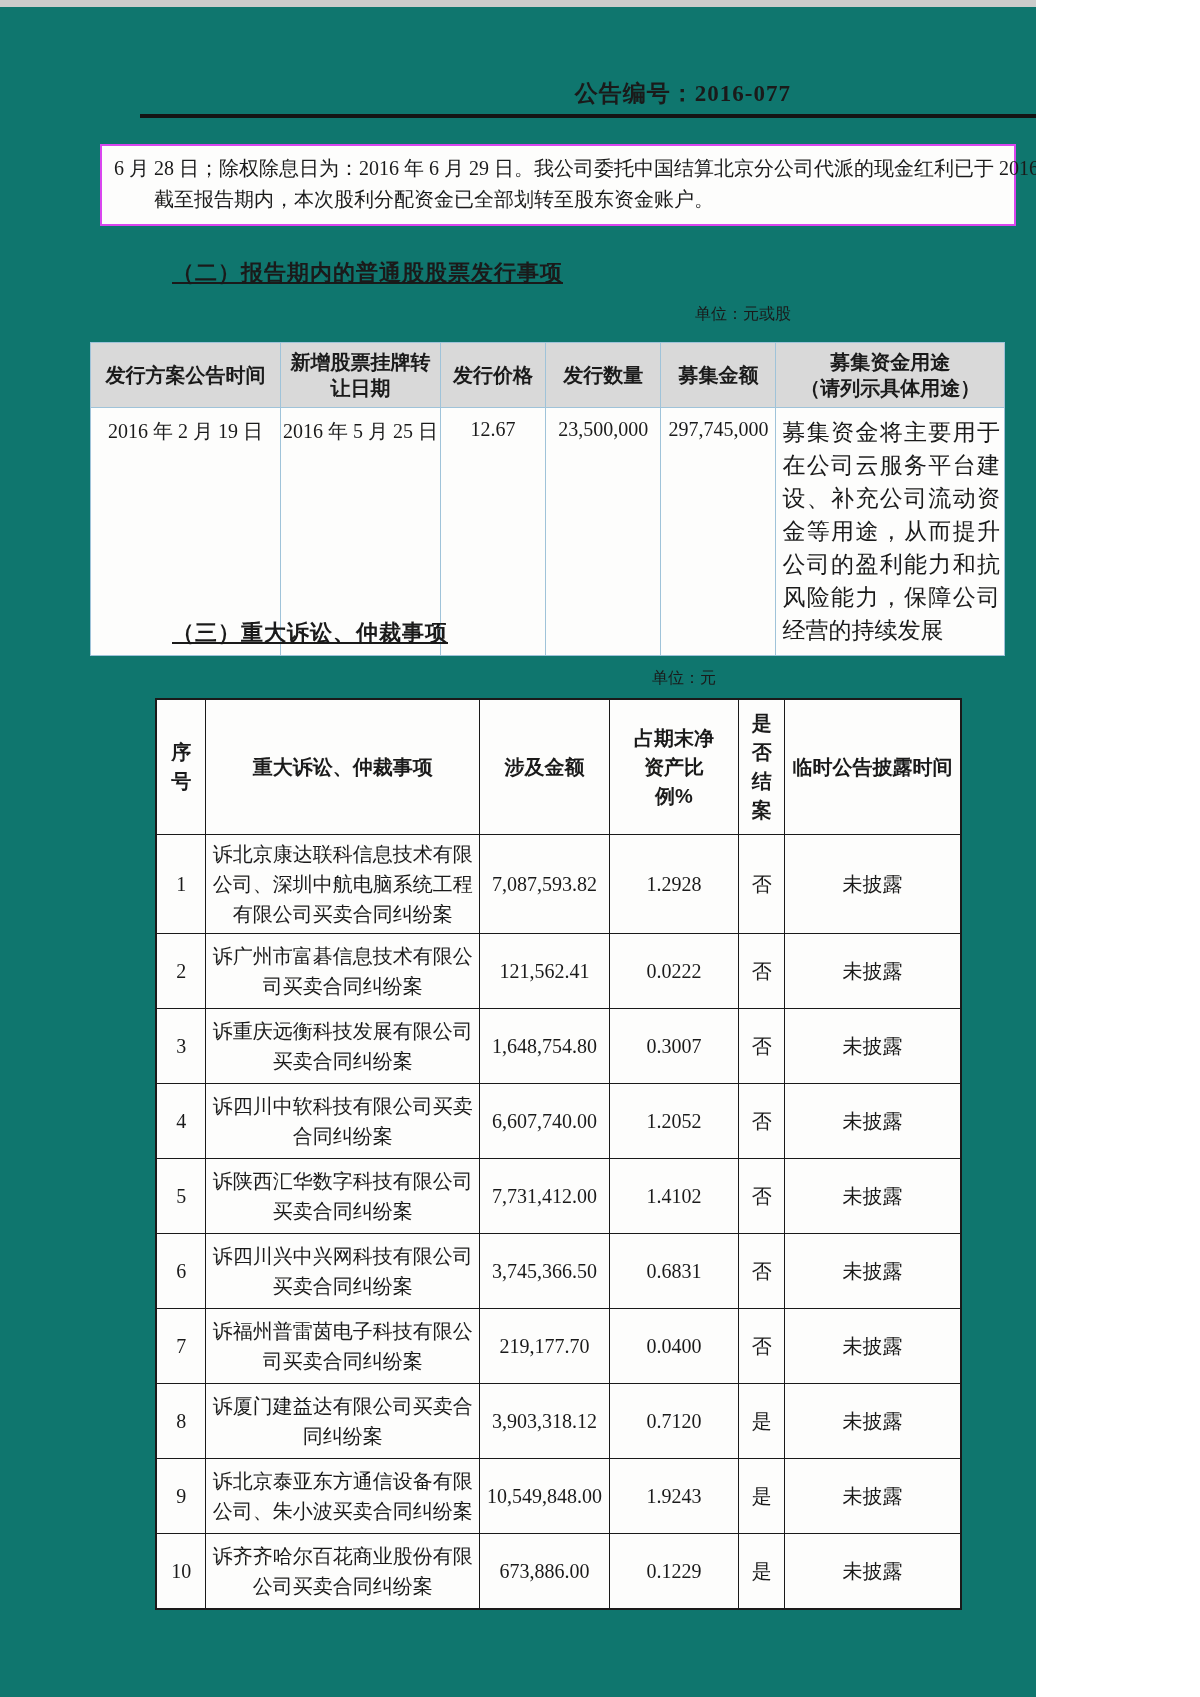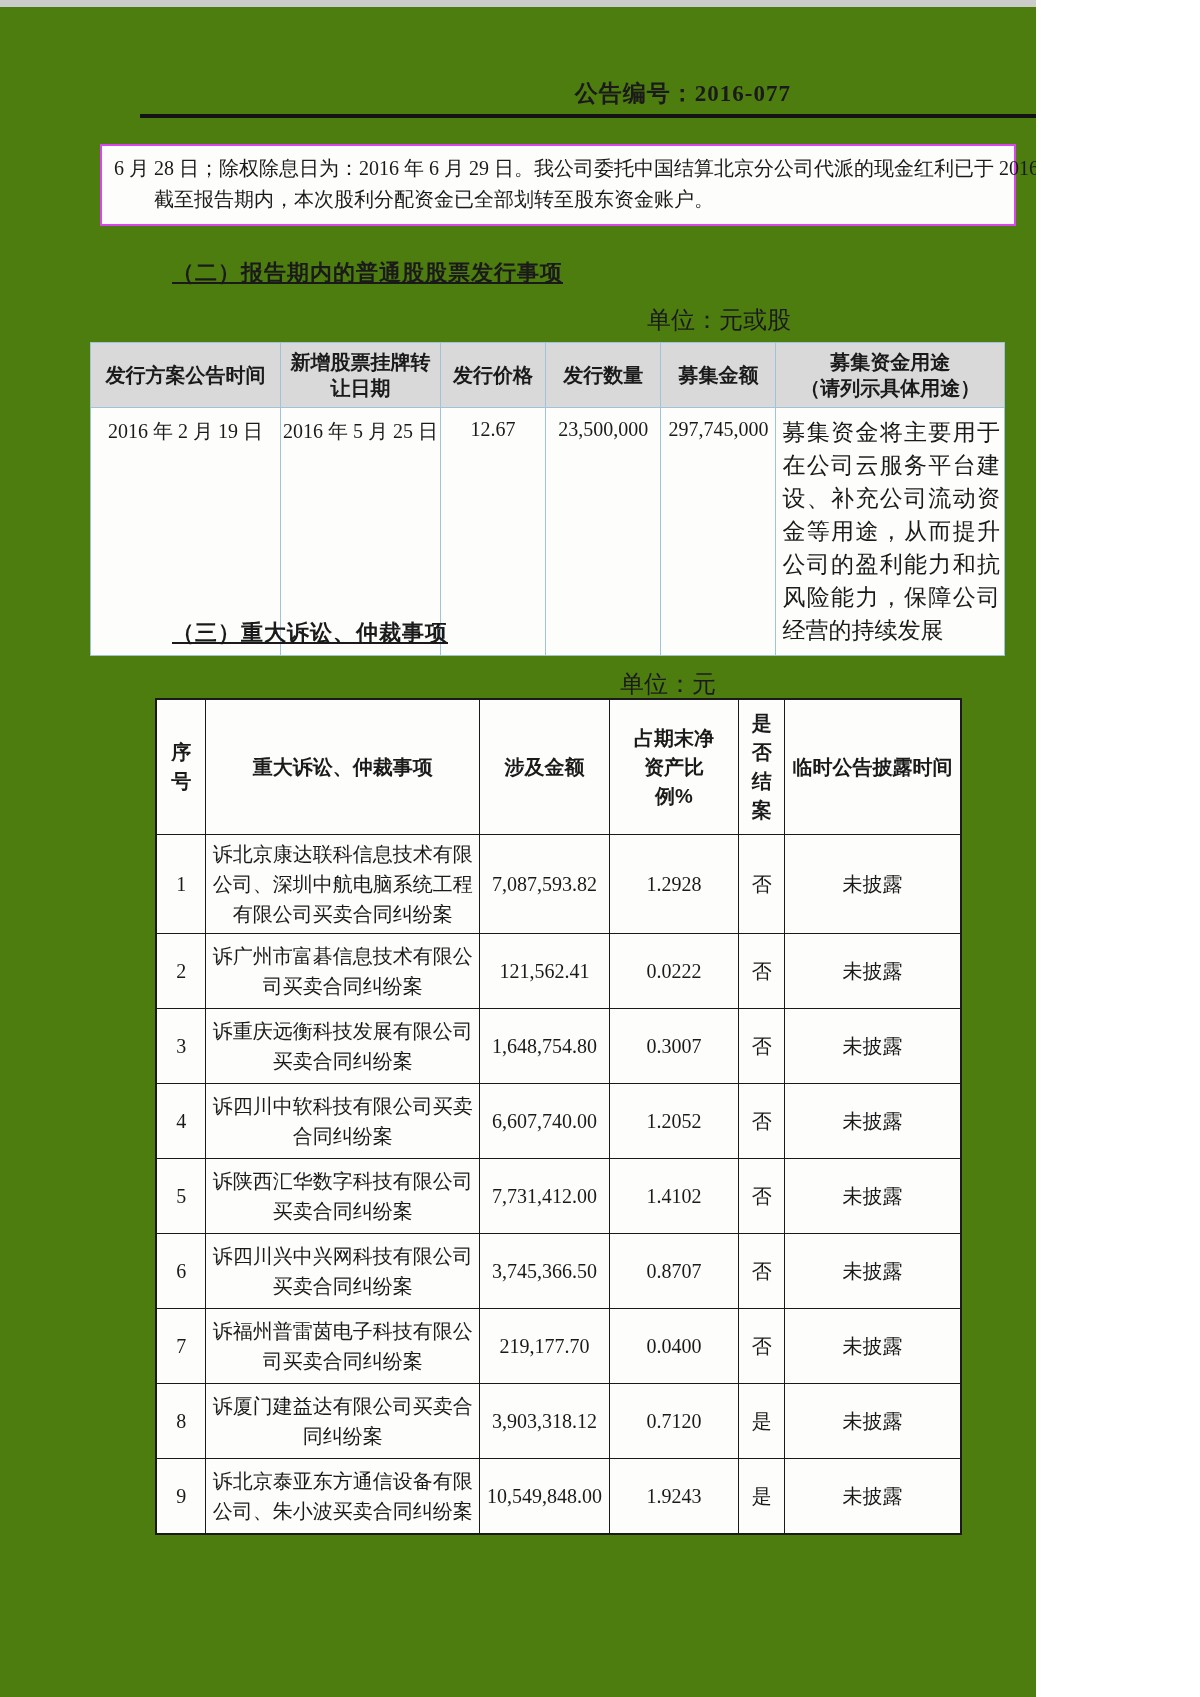--- a/index.html
+++ b/index.html
@@ -1,19 +1,19 @@
 <!DOCTYPE html>
 <html><head>
 <meta charset="utf-8">
 <style>
   html,body{margin:0;padding:0;background:#ffffff;}
   .page{
     position:relative;
     width:1036px;height:1697px;
-    background:#4d7c0f;
+    background:#0f766e;
     font-family:"Liberation Serif","DejaVu Serif",serif;
     color:#1a1a1a;
     overflow:hidden;
   }
   .scan-strip{position:absolute;top:0;left:0;width:1200px;height:7px;background:#cccccb;}
   .doc-number{
     position:absolute;top:78px;right:245px;
     font-size:23px;font-weight:bold;letter-spacing:1px;
   }
   .header-rule{position:absolute;top:114px;left:140px;width:922px;height:4px;background:#141414;}
@@ -22,21 +22,21 @@
     border:2px solid #d946ef;background:#fdfdfc;
     padding:7px 12px 9px 12px;
     font-size:20px;line-height:31px;white-space:nowrap;
   }
   .notice-box .indent{text-indent:2em;}
   .sec-title{
     position:absolute;left:172px;
     font-family:"Liberation Sans","DejaVu Sans",sans-serif;
     font-size:22px;font-weight:bold;letter-spacing:1px;text-decoration:underline;
   }
-  .unit-label{position:absolute;font-size:24px;}
+  .unit-label{position:absolute;font-size:16px;}
   table{border-collapse:collapse;table-layout:fixed;position:absolute;background:#fdfdfc;}
   
   .t1{top:342px;left:90px;width:915px;font-size:20px;}
   .t1 th,.t1 td{border:1px solid #9fc3d9;}
   .t1 th{
     background:#d9d9d9;height:60px;
     font-family:"Liberation Sans","DejaVu Sans",sans-serif;
     font-weight:bold;font-size:20px;line-height:26px;
     text-align:center;vertical-align:middle;white-space:pre-line;padding:2px;
   }
@@ -176,21 +176,21 @@
         <td class="case">诉陕西汇华数字科技有限公司买卖合同纠纷案</td>
         <td>7,731,412.00</td>
         <td>1.4102</td>
         <td>否</td>
         <td>未披露</td>
       </tr>
       <tr>
         <td>6</td>
         <td class="case">诉四川兴中兴网科技有限公司买卖合同纠纷案</td>
         <td>3,745,366.50</td>
-        <td>0.8707</td>
+        <td>0.6831</td>
         <td>否</td>
         <td>未披露</td>
       </tr>
       <tr>
         <td>7</td>
         <td class="case">诉福州普雷茵电子科技有限公司买卖合同纠纷案</td>
         <td>219,177.70</td>
         <td>0.0400</td>
         <td>否</td>
         <td>未披露</td>
@@ -204,16 +204,24 @@
         <td>未披露</td>
       </tr>
       <tr>
         <td>9</td>
         <td class="case">诉北京泰亚东方通信设备有限公司、朱小波买卖合同纠纷案</td>
         <td>10,549,848.00</td>
         <td>1.9243</td>
         <td>是</td>
         <td>未披露</td>
       </tr>
+      <tr>
+        <td>10</td>
+        <td class="case">诉齐齐哈尔百花商业股份有限公司买卖合同纠纷案</td>
+        <td>673,886.00</td>
+        <td>0.1229</td>
+        <td>是</td>
+        <td>未披露</td>
+      </tr>
     </tbody>
   </table>
 
 </div>
 
 </body></html>

